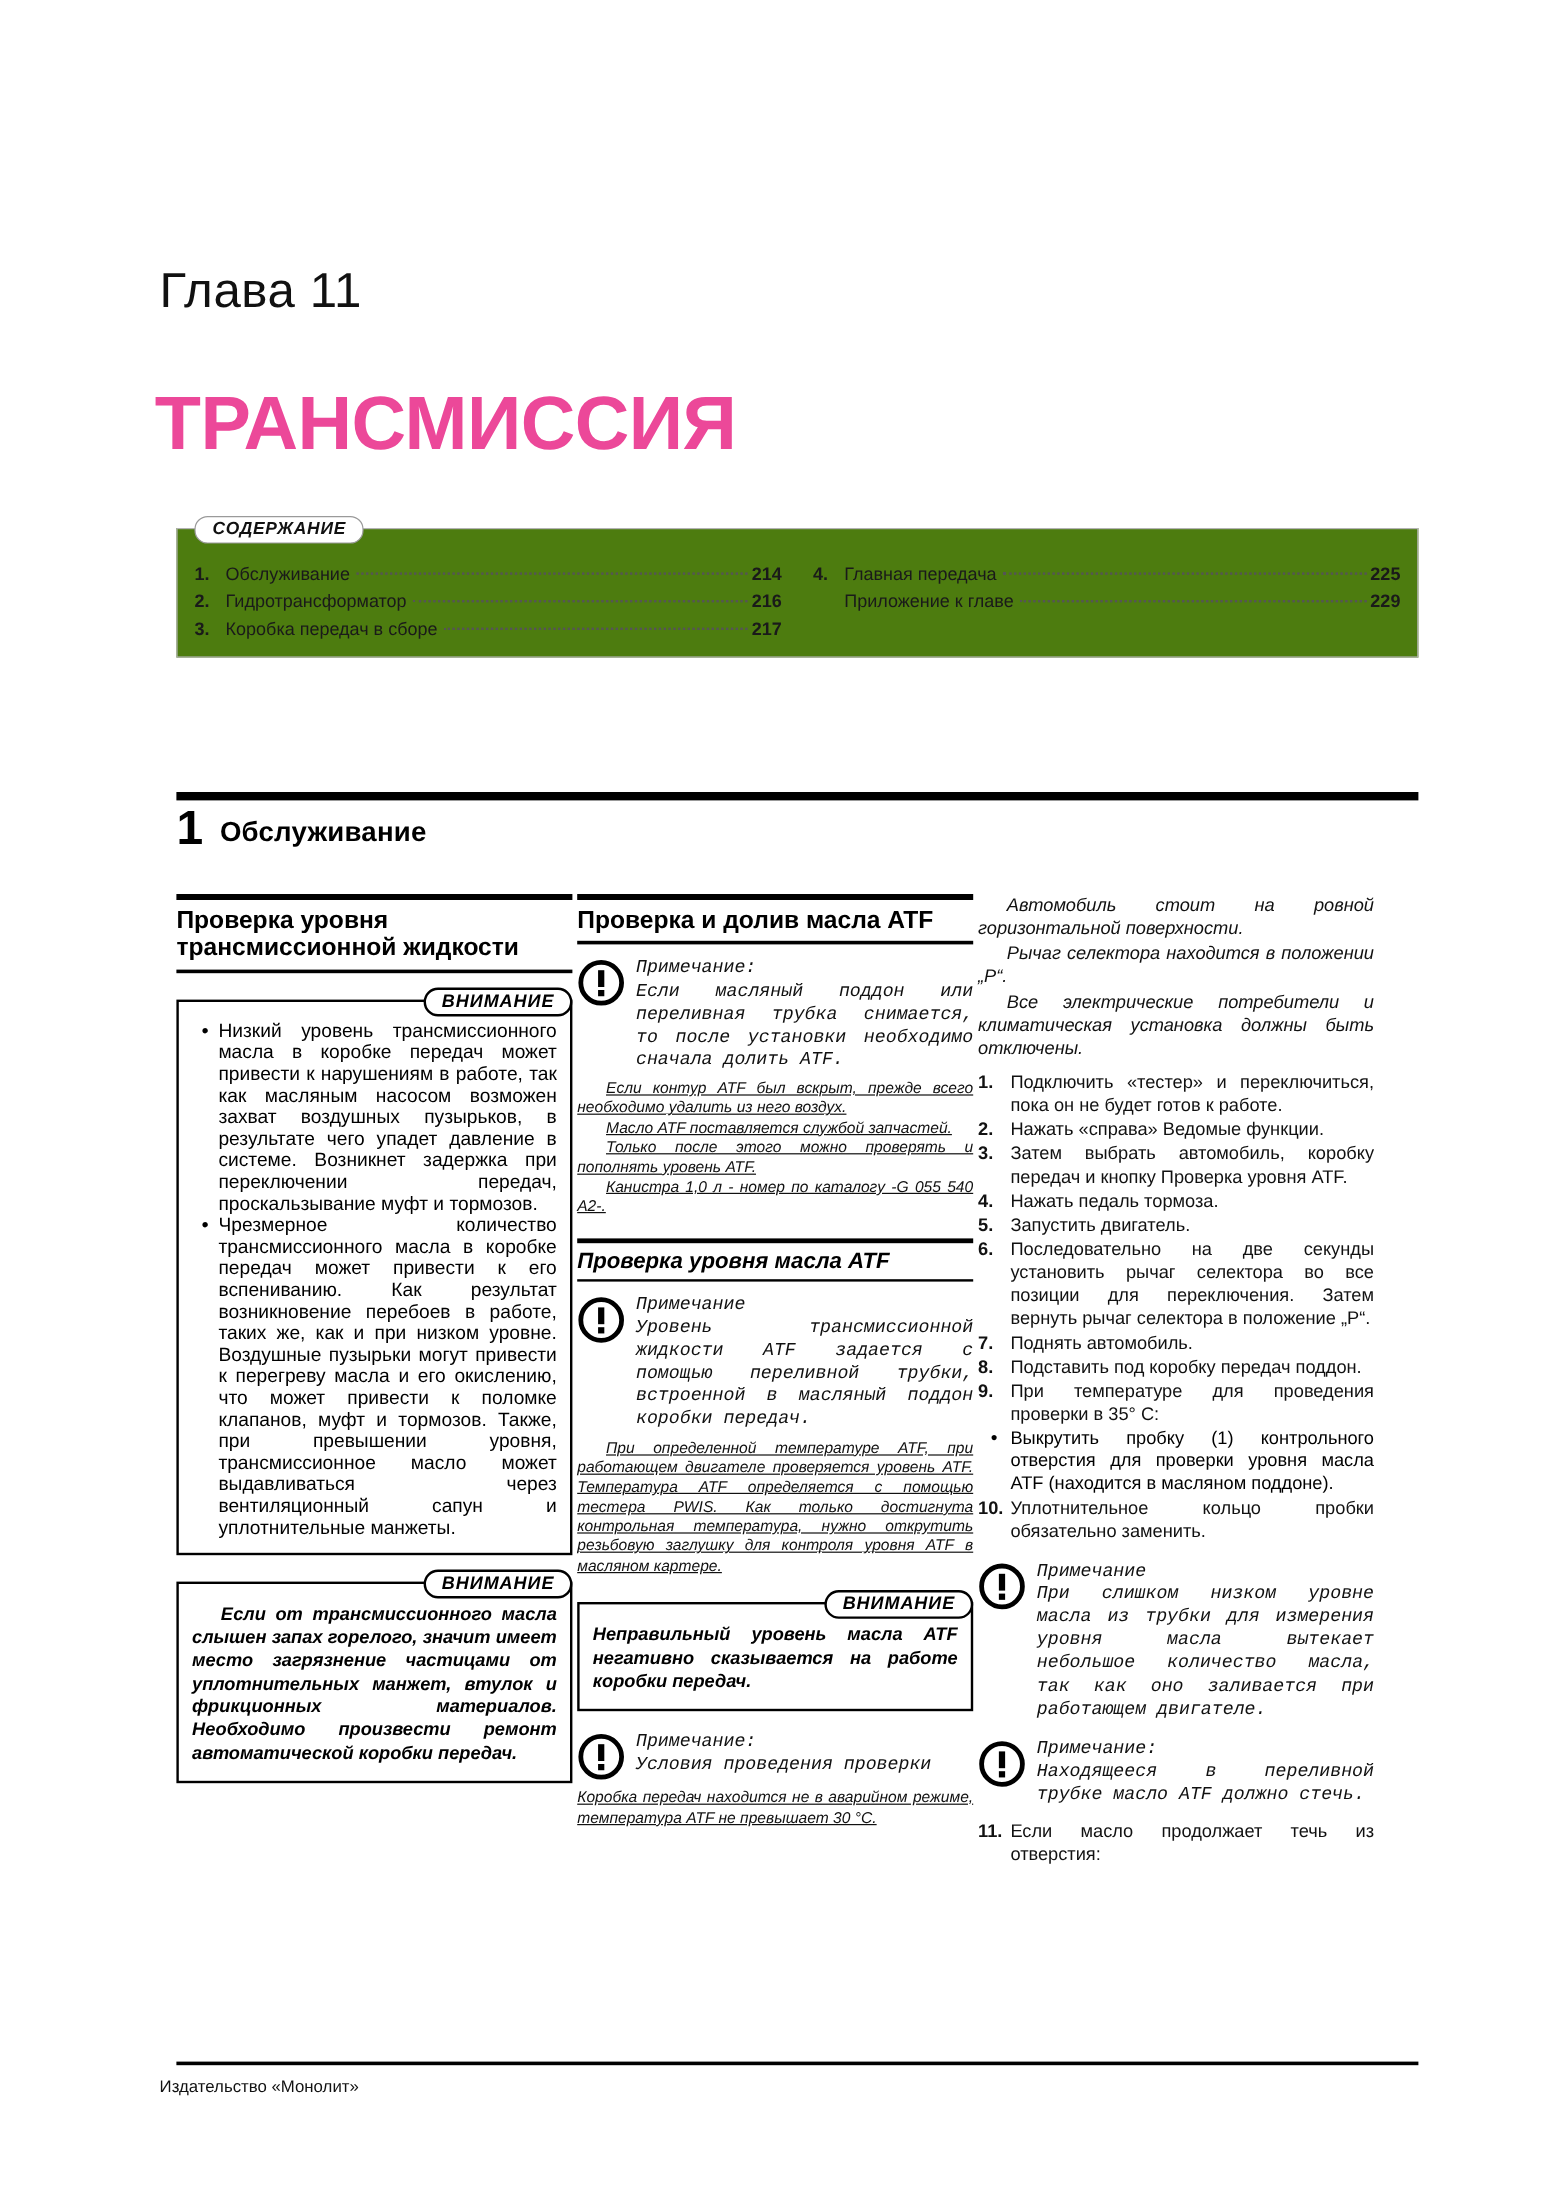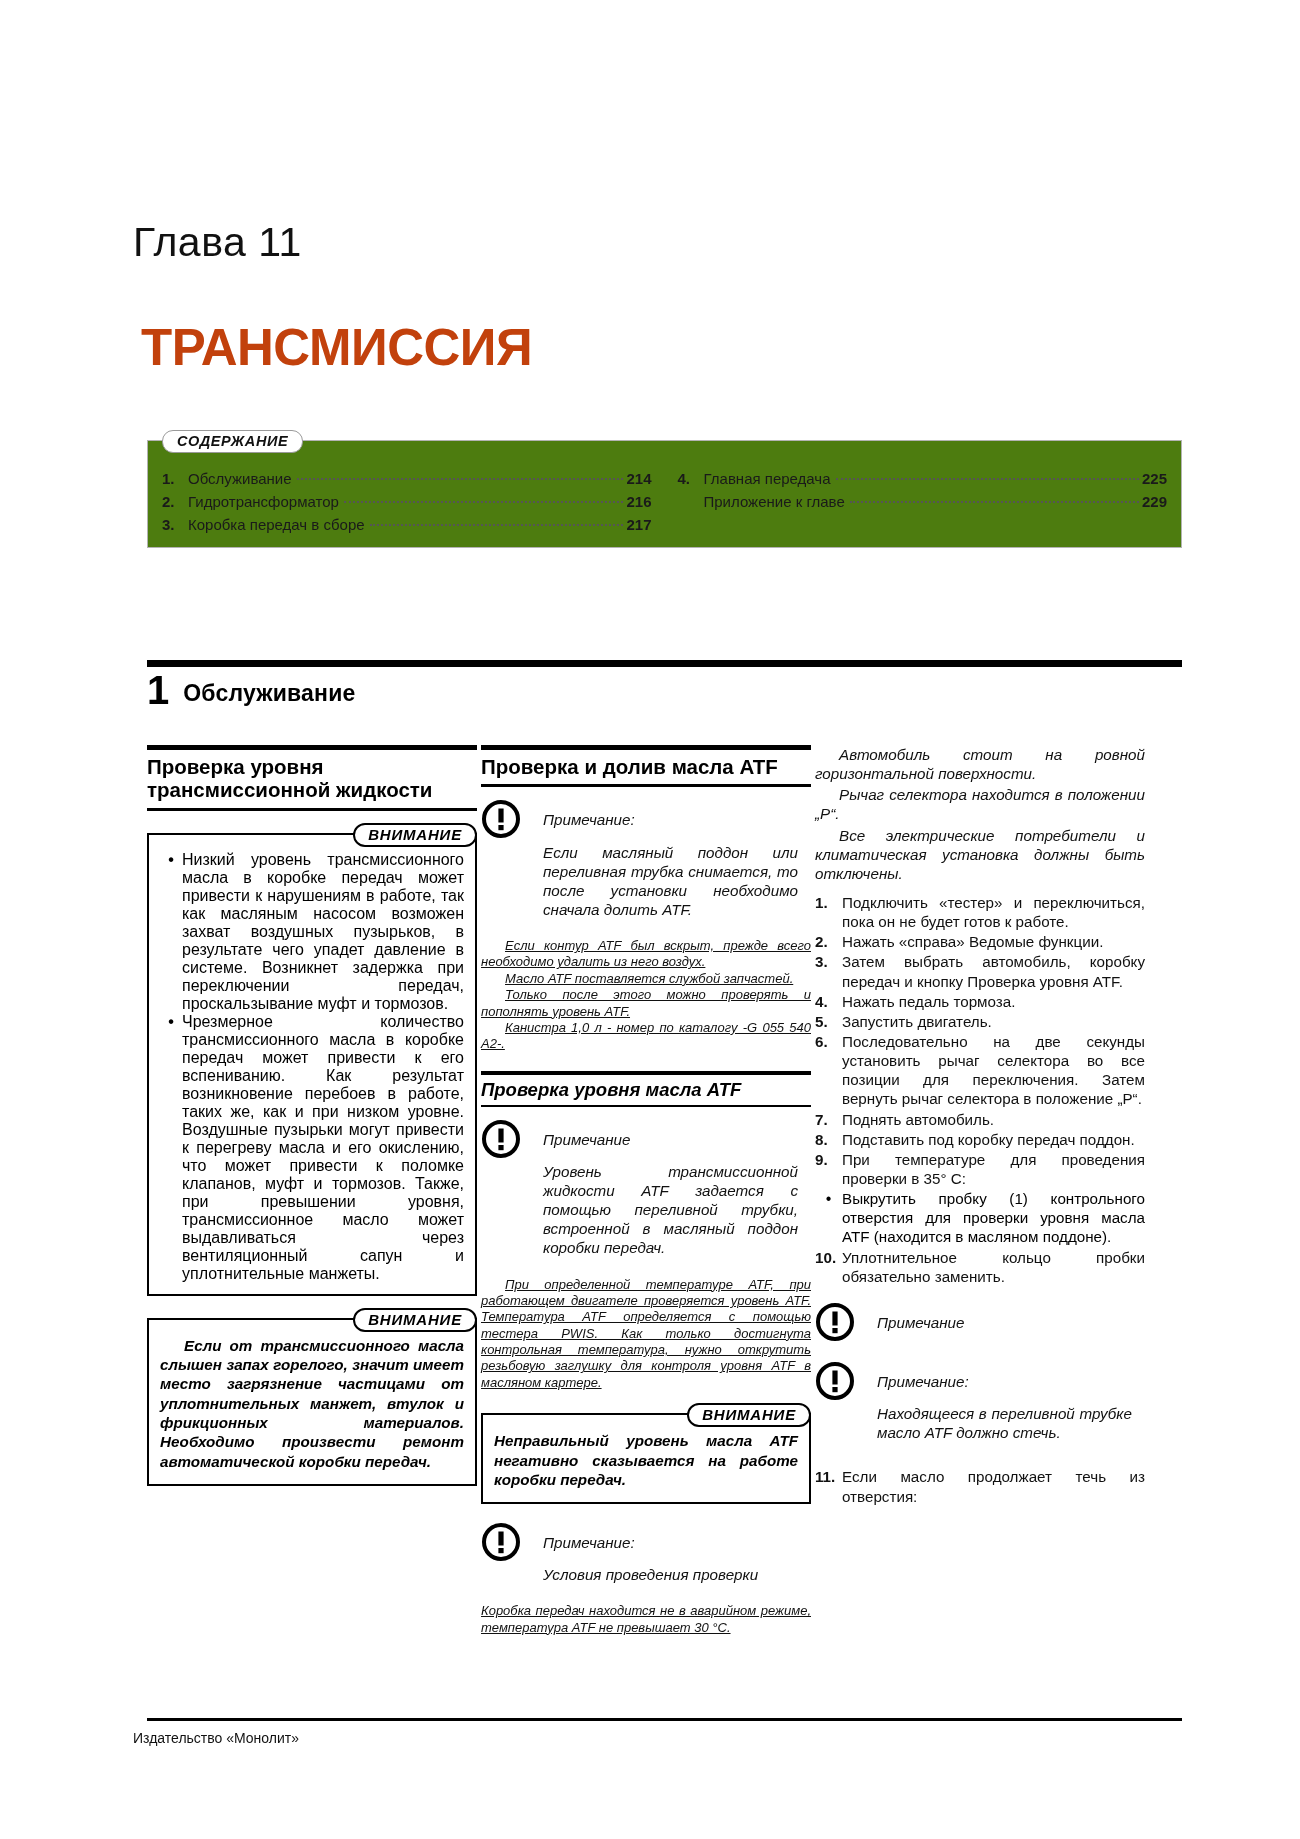--- a/index.html
+++ b/index.html
@@ -29,27 +29,27 @@
     left: 118px;
     top: 222px;
     font-size: 41px;
     font-weight: 400;
     letter-spacing: 0.5px;
     line-height: 1;
     color: #111;
   }
   .chapter-title {
     position: absolute;
-    left: 126px;
+    left: 114px;
     top: 322px;
-    font-size: 51px;
+    font-size: 63px;
     font-weight: 800;
     letter-spacing: -0.5px;
     line-height: 1;
-    color: #c2410c;
+    color: #ec4899;
   }
 
   
   .toc {
     position: absolute;
     left: 132px;
     top: 440px;
     width: 1035px;
     border: 1.5px solid #b3b3b3;
     box-sizing: border-box;
@@ -266,26 +266,27 @@
   }
   .note-icon {
     flex: 0 0 40px;
     padding-top: 2px;
   }
   .note-icon svg { display: block; }
   .note-text {
     flex: 1 1 auto;
   }
   .note-text p {
-    margin: 13px;
+    margin: 0;
     font-size: 15.2px;
     line-height: 1.26;
     font-style: italic;
     text-align: justify;
     color: #111;
+    font-family: Liberation Mono, monospace;
   }
   .note-cont p {
     margin: 0;
     font-size: 13px;
     line-height: 1.26;
     font-style: italic;
     text-align: justify;
     color: #111;
     text-decoration: underline;
   }
@@ -507,20 +508,21 @@
       <div class="note" style="margin-top:14px;">
         <div class="note-icon">
           <svg width="40" height="40" viewBox="0 0 40 40" aria-hidden="true">
             <circle cx="20" cy="20" r="17" fill="none" stroke="#000" stroke-width="4"></circle>
             <rect x="17.4" y="9.5" width="5.2" height="14" fill="#000"></rect>
             <rect x="17.4" y="26" width="5.2" height="5.2" fill="#000"></rect>
           </svg>
         </div>
         <div class="note-text">
           <p>Примечание</p>
+          <p>При слишком низком уровне масла из трубки для измерения уровня масла вытекает небольшое количество масла, так как оно заливается при работающем двигателе.</p>
         </div>
       </div>
 
       <div class="note" style="margin-top:14px;">
         <div class="note-icon">
           <svg width="40" height="40" viewBox="0 0 40 40" aria-hidden="true">
             <circle cx="20" cy="20" r="17" fill="none" stroke="#000" stroke-width="4"></circle>
             <rect x="17.4" y="9.5" width="5.2" height="14" fill="#000"></rect>
             <rect x="17.4" y="26" width="5.2" height="5.2" fill="#000"></rect>
           </svg>

